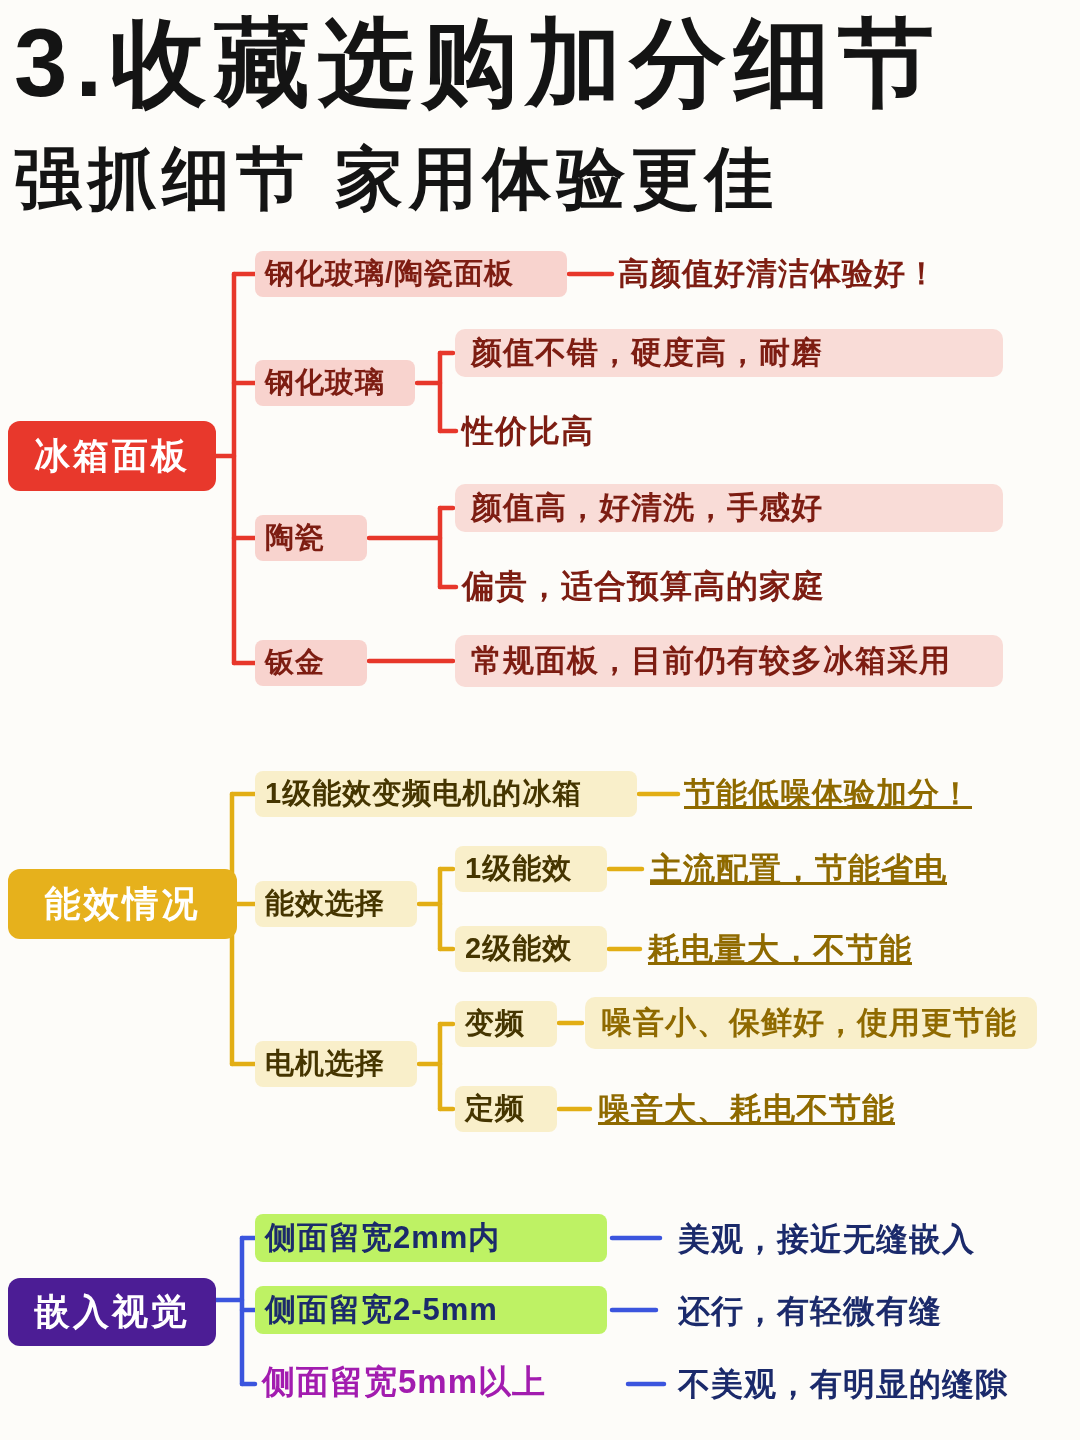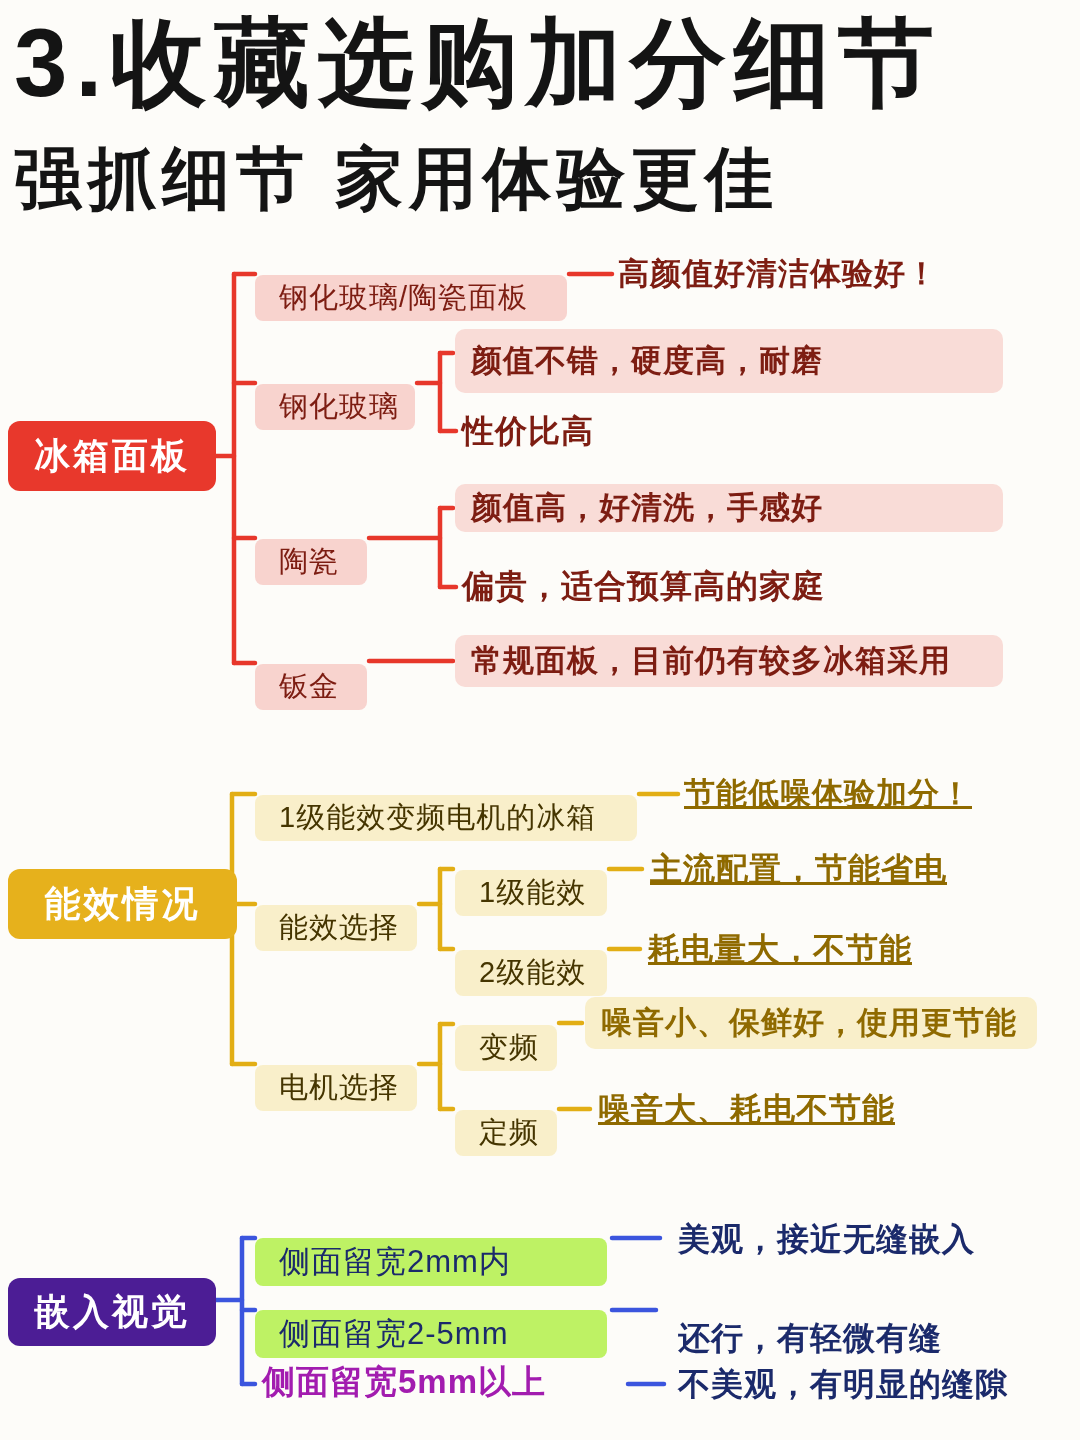--- a/index.html
+++ b/index.html
@@ -13,22 +13,22 @@
            letter-spacing:8px; white-space:nowrap; line-height:1.15; }
   .subtitle { position:absolute; left:14px; top:134px; font-size:68px; font-weight:900; color:#141414;
               letter-spacing:6px; white-space:nowrap; }
 
   .root { display:flex; align-items:center; justify-content:center; color:#ffffff;
           font-size:36px; font-weight:800; border-radius:12px; letter-spacing:3px; white-space:nowrap; }
   .root-red  { background:#e8382c; }
   .root-gold { background:#e6b11c; }
   .root-blue { background:#4c1d95;margin-top:12px; }
 
-  .chip { display:flex; align-items:center; font-weight:400; border-radius:8px;
-          padding-left:24px; font-size:29px; letter-spacing:1px; white-space:nowrap;margin-top:24px; }
+  .chip { display:flex; align-items:center; font-weight:700; border-radius:8px;
+          padding-left:10px; font-size:29px; letter-spacing:1px; white-space:nowrap; }
   .chip-red  { background:#f8d3ce; color:#7d1d12; }
   .chip-gold { background:#f9efca; color:#453500; }
   .chip-blue { background:#bef264; color:#1b2a6b; }
 
   .boxleaf { display:flex; align-items:center; font-weight:800; border-radius:10px;
              padding-left:16px; font-size:31px; letter-spacing:1px; white-space:nowrap; }
   .box-red  { background:#f9dcd7; color:#7d1d12; }
   .box-gold { background:#f9efca; color:#8f6a00; }
 
   .plain { font-weight:800; font-size:32px; letter-spacing:1px; white-space:nowrap; line-height:1.1; }
@@ -95,21 +95,21 @@
 
   <div class="title">3.收藏选购加分细节</div>
   <div class="subtitle">强抓细节 家用体验更佳</div>
 
   <div class="abs root root-red" style="left:8px; top:421px; width:208px; height:70px;">冰箱面板</div>
 
   <div class="abs chip chip-red" style="left:255px; top:251px; width:312px; height:46px;">钢化玻璃/陶瓷面板</div>
   <div class="abs plain plain-red" style="left:618px; top:257px; font-size:31px;">高颜值好清洁体验好！</div>
 
   <div class="abs chip chip-red" style="left:255px; top:360px; width:160px; height:46px;">钢化玻璃</div>
-  <div class="abs boxleaf box-red" style="left:455px; top:329px; width:548px; height:64px;">颜值不错，硬度高，耐磨</div>
+  <div class="abs boxleaf box-red" style="left:455px; top:329px; width:548px; height:48px;">颜值不错，硬度高，耐磨</div>
   <div class="abs plain plain-red" style="left:462px; top:414px;">性价比高</div>
 
   <div class="abs chip chip-red" style="left:255px; top:515px; width:112px; height:46px;">陶瓷</div>
   <div class="abs boxleaf box-red" style="left:455px; top:484px; width:548px; height:48px;">颜值高，好清洗，手感好</div>
   <div class="abs plain plain-red" style="left:462px; top:569px;">偏贵，适合预算高的家庭</div>
 
   <div class="abs chip chip-red" style="left:255px; top:640px; width:112px; height:46px;">钣金</div>
   <div class="abs boxleaf box-red" style="left:455px; top:635px; width:548px; height:52px;">常规面板，目前仍有较多冰箱采用</div>
 
   <div class="abs root root-gold" style="left:8px; top:869px; width:229px; height:70px;">能效情况</div>
@@ -128,18 +128,18 @@
   <div class="abs boxleaf box-gold" style="left:585px; top:997px; width:452px; height:52px;">噪音小、保鲜好，使用更节能</div>
   <div class="abs chip chip-gold" style="left:455px; top:1086px; width:102px; height:46px;">定频</div>
   <div class="abs plain plain-gold" style="left:598px; top:1092px;">噪音大、耗电不节能</div>
 
   <div class="abs root root-blue" style="left:8px; top:1266px; width:208px; height:68px;">嵌入视觉</div>
 
   <div class="abs chip chip-blue" style="left:255px; top:1214px; width:352px; height:48px; font-size:31px;">侧面留宽2mm内</div>
   <div class="abs plain plain-blue" style="left:678px; top:1222px;">美观，接近无缝嵌入</div>
 
   <div class="abs chip chip-blue" style="left:255px; top:1286px; width:352px; height:48px; font-size:31px;">侧面留宽2-5mm</div>
-  <div class="abs plain plain-blue" style="left:678px; top:1294px;margin-top:27px;">还行，有轻微有缝</div>
+  <div class="abs plain plain-blue" style="left:678px; top:1294px;">还行，有轻微有缝</div>
 
   <div class="abs plain plain-black" style="left:262px; top:1364px;">侧面留宽5mm以上</div>
   <div class="abs plain plain-blue" style="left:678px; top:1367px;">不美观，有明显的缝隙</div>
 
 </div>
 
 </body></html>

